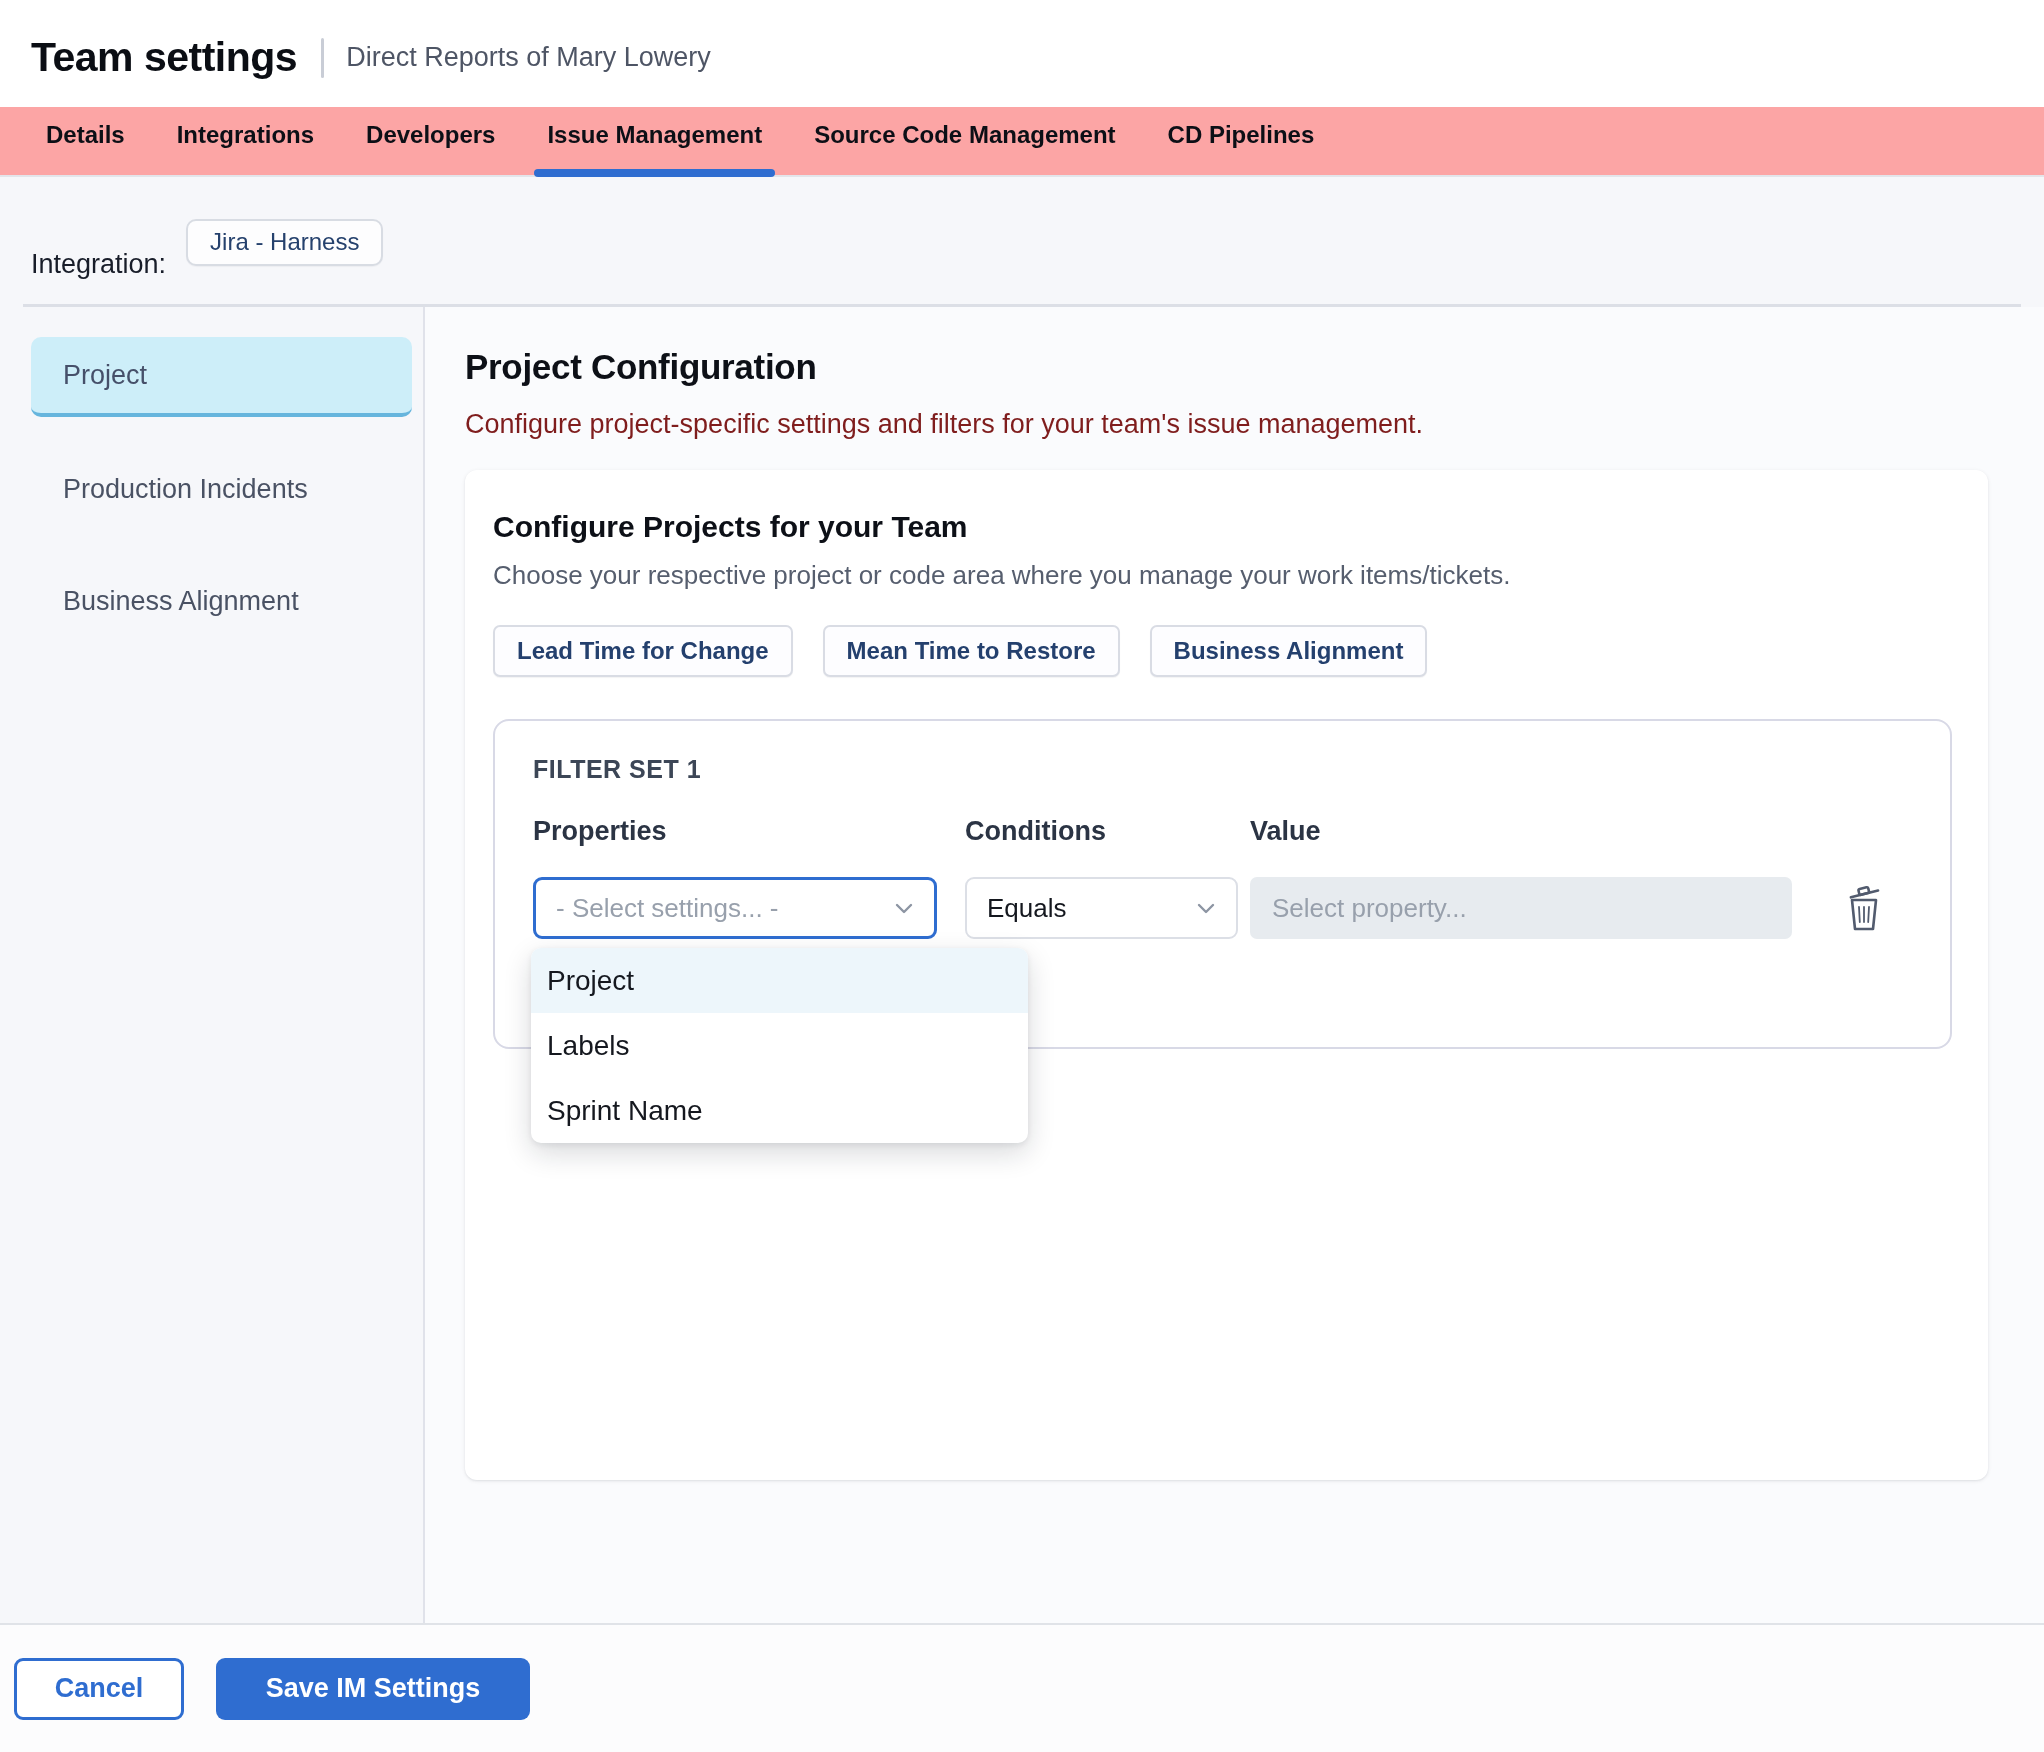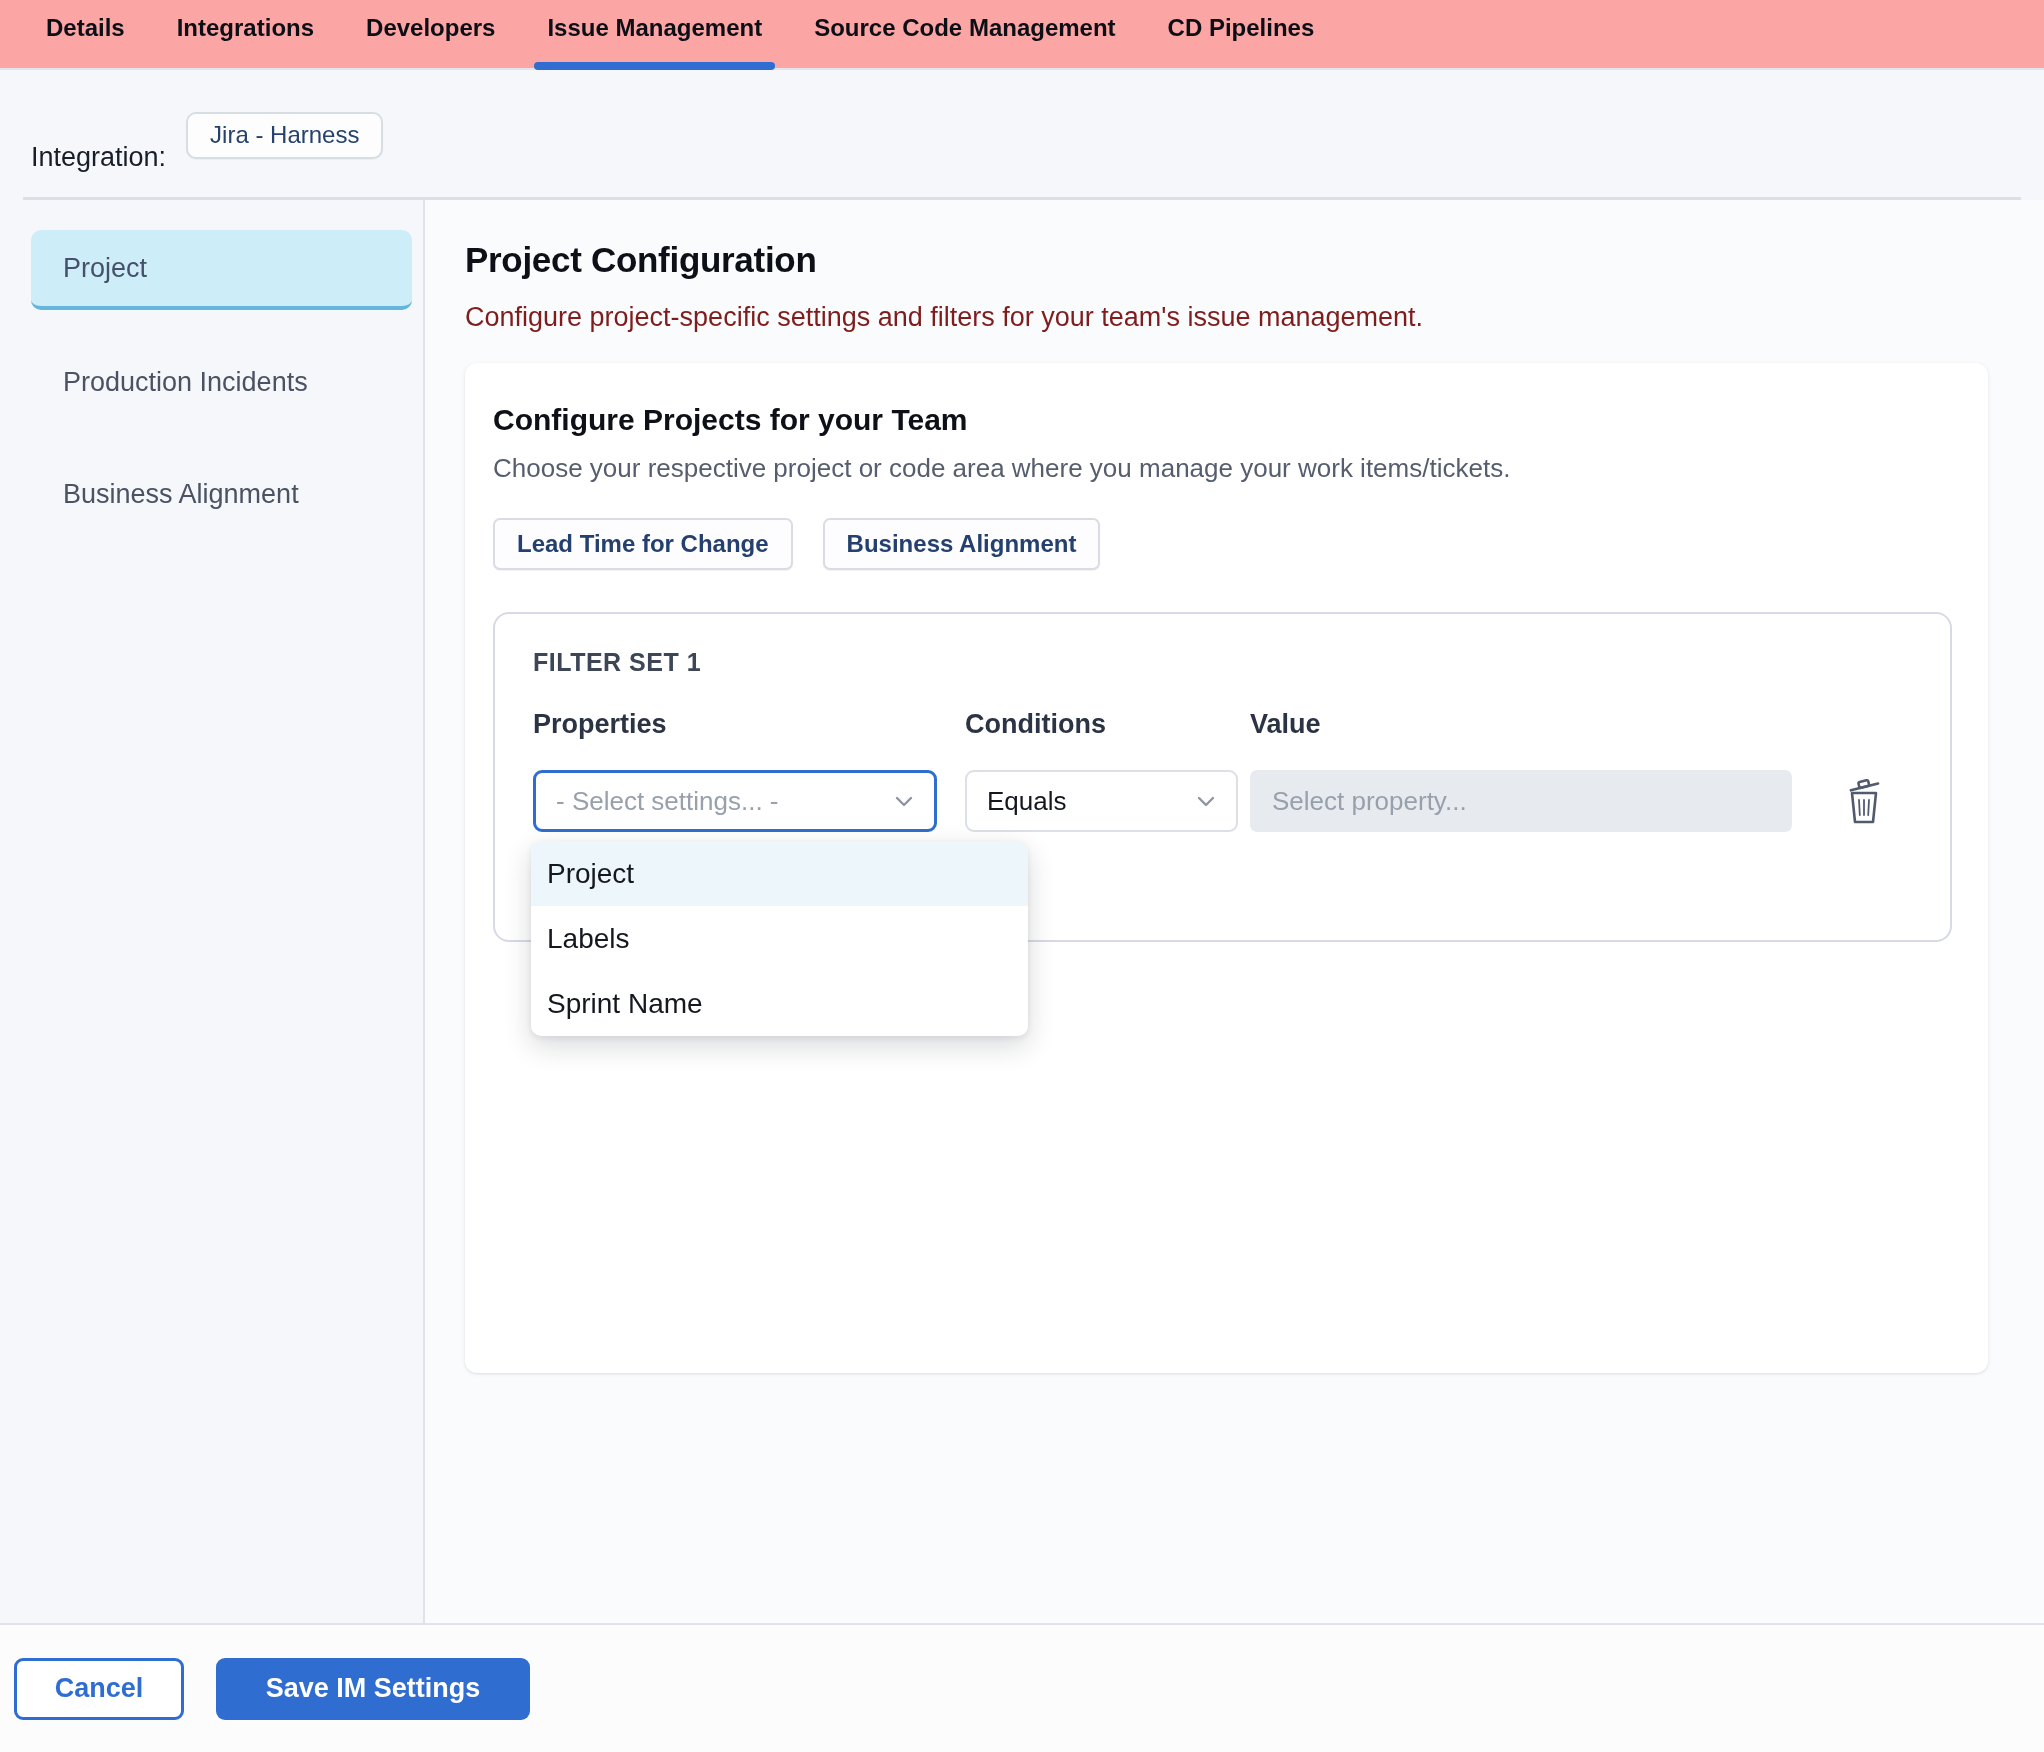--- a/index.html
+++ b/index.html
@@ -78,20 +78,25 @@
   .footer { height:129px; box-sizing:border-box; background:#fcfcfd; border-top:2px solid #e0e3e8; display:flex; align-items:center; padding-left:14px; gap:32px; }
   .btn { font-family:inherit; font-size:27px; font-weight:700; border-radius:9px; height:62px; cursor:pointer; }
   .btn-outline { width:170px; background:#fff; color:#2f6dd0; border:3px solid #2f6dd0; }
   .btn-primary { width:314px; background:#2f6dd0; color:#fff; border:none; }
 </style>
 </head>
 <body>
 
 <div class="page">
 
+  <header class="header">
+    <h1>Team settings</h1>
+    <span class="title-sep"></span>
+    <span class="subtitle">Direct Reports of Mary Lowery</span>
+  </header>
 
   <nav class="tabs">
     <div class="tab">Details</div>
     <div class="tab">Integrations</div>
     <div class="tab">Developers</div>
     <div class="tab active">Issue Management</div>
     <div class="tab">Source Code Management</div>
     <div class="tab">CD Pipelines</div>
   </nav>
 
@@ -114,20 +119,21 @@
       <section class="main">
         <h2>Project Configuration</h2>
         <p class="section-desc">Configure project-specific settings and filters for your team's issue management.</p>
 
         <div class="card">
           <h3>Configure Projects for your Team</h3>
           <p class="card-desc">Choose your respective project or code area where you manage your work items/tickets.</p>
 
           <div class="chips">
             <button class="chip">Lead Time for Change</button>
+            <button class="chip">Mean Time to Restore</button>
             <button class="chip">Business Alignment</button>
           </div>
 
           <div class="filter-card">
             <div class="filter-title">FILTER SET 1</div>
 
             <div class="row-labels">
               <div class="c1 col-label">Properties</div>
               <div class="c2 col-label">Conditions</div>
               <div class="c3 col-label">Value</div>

